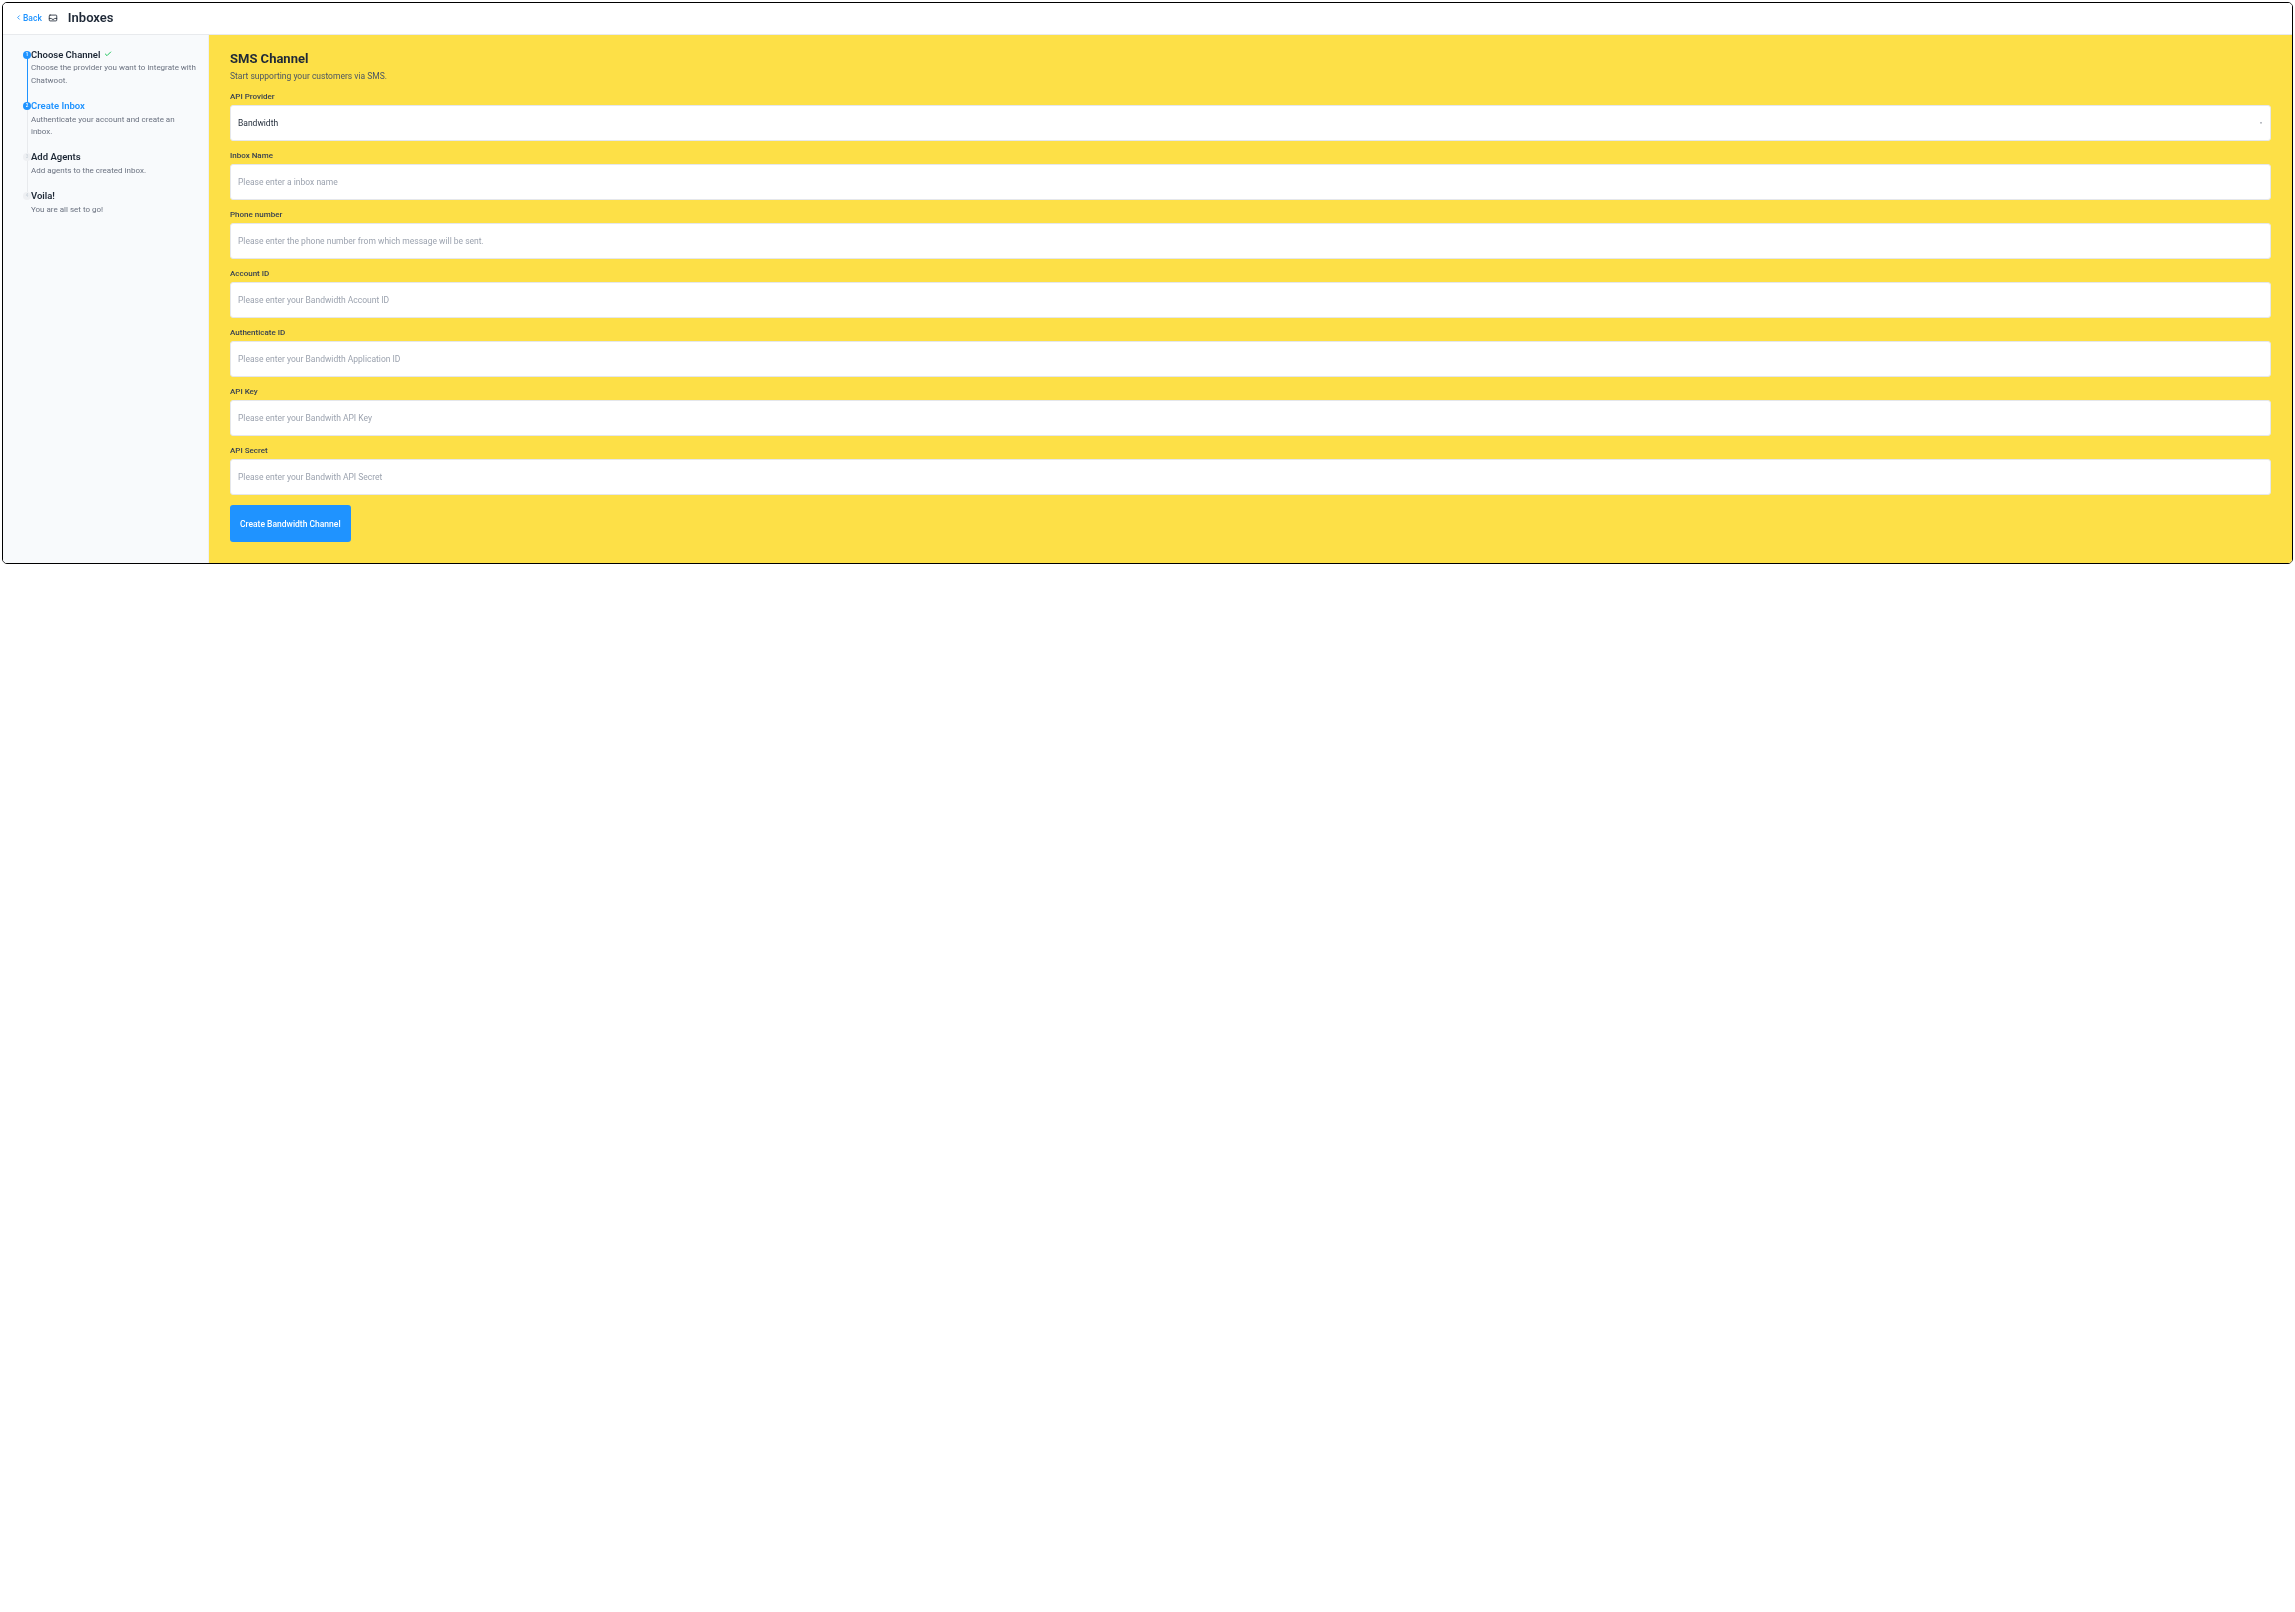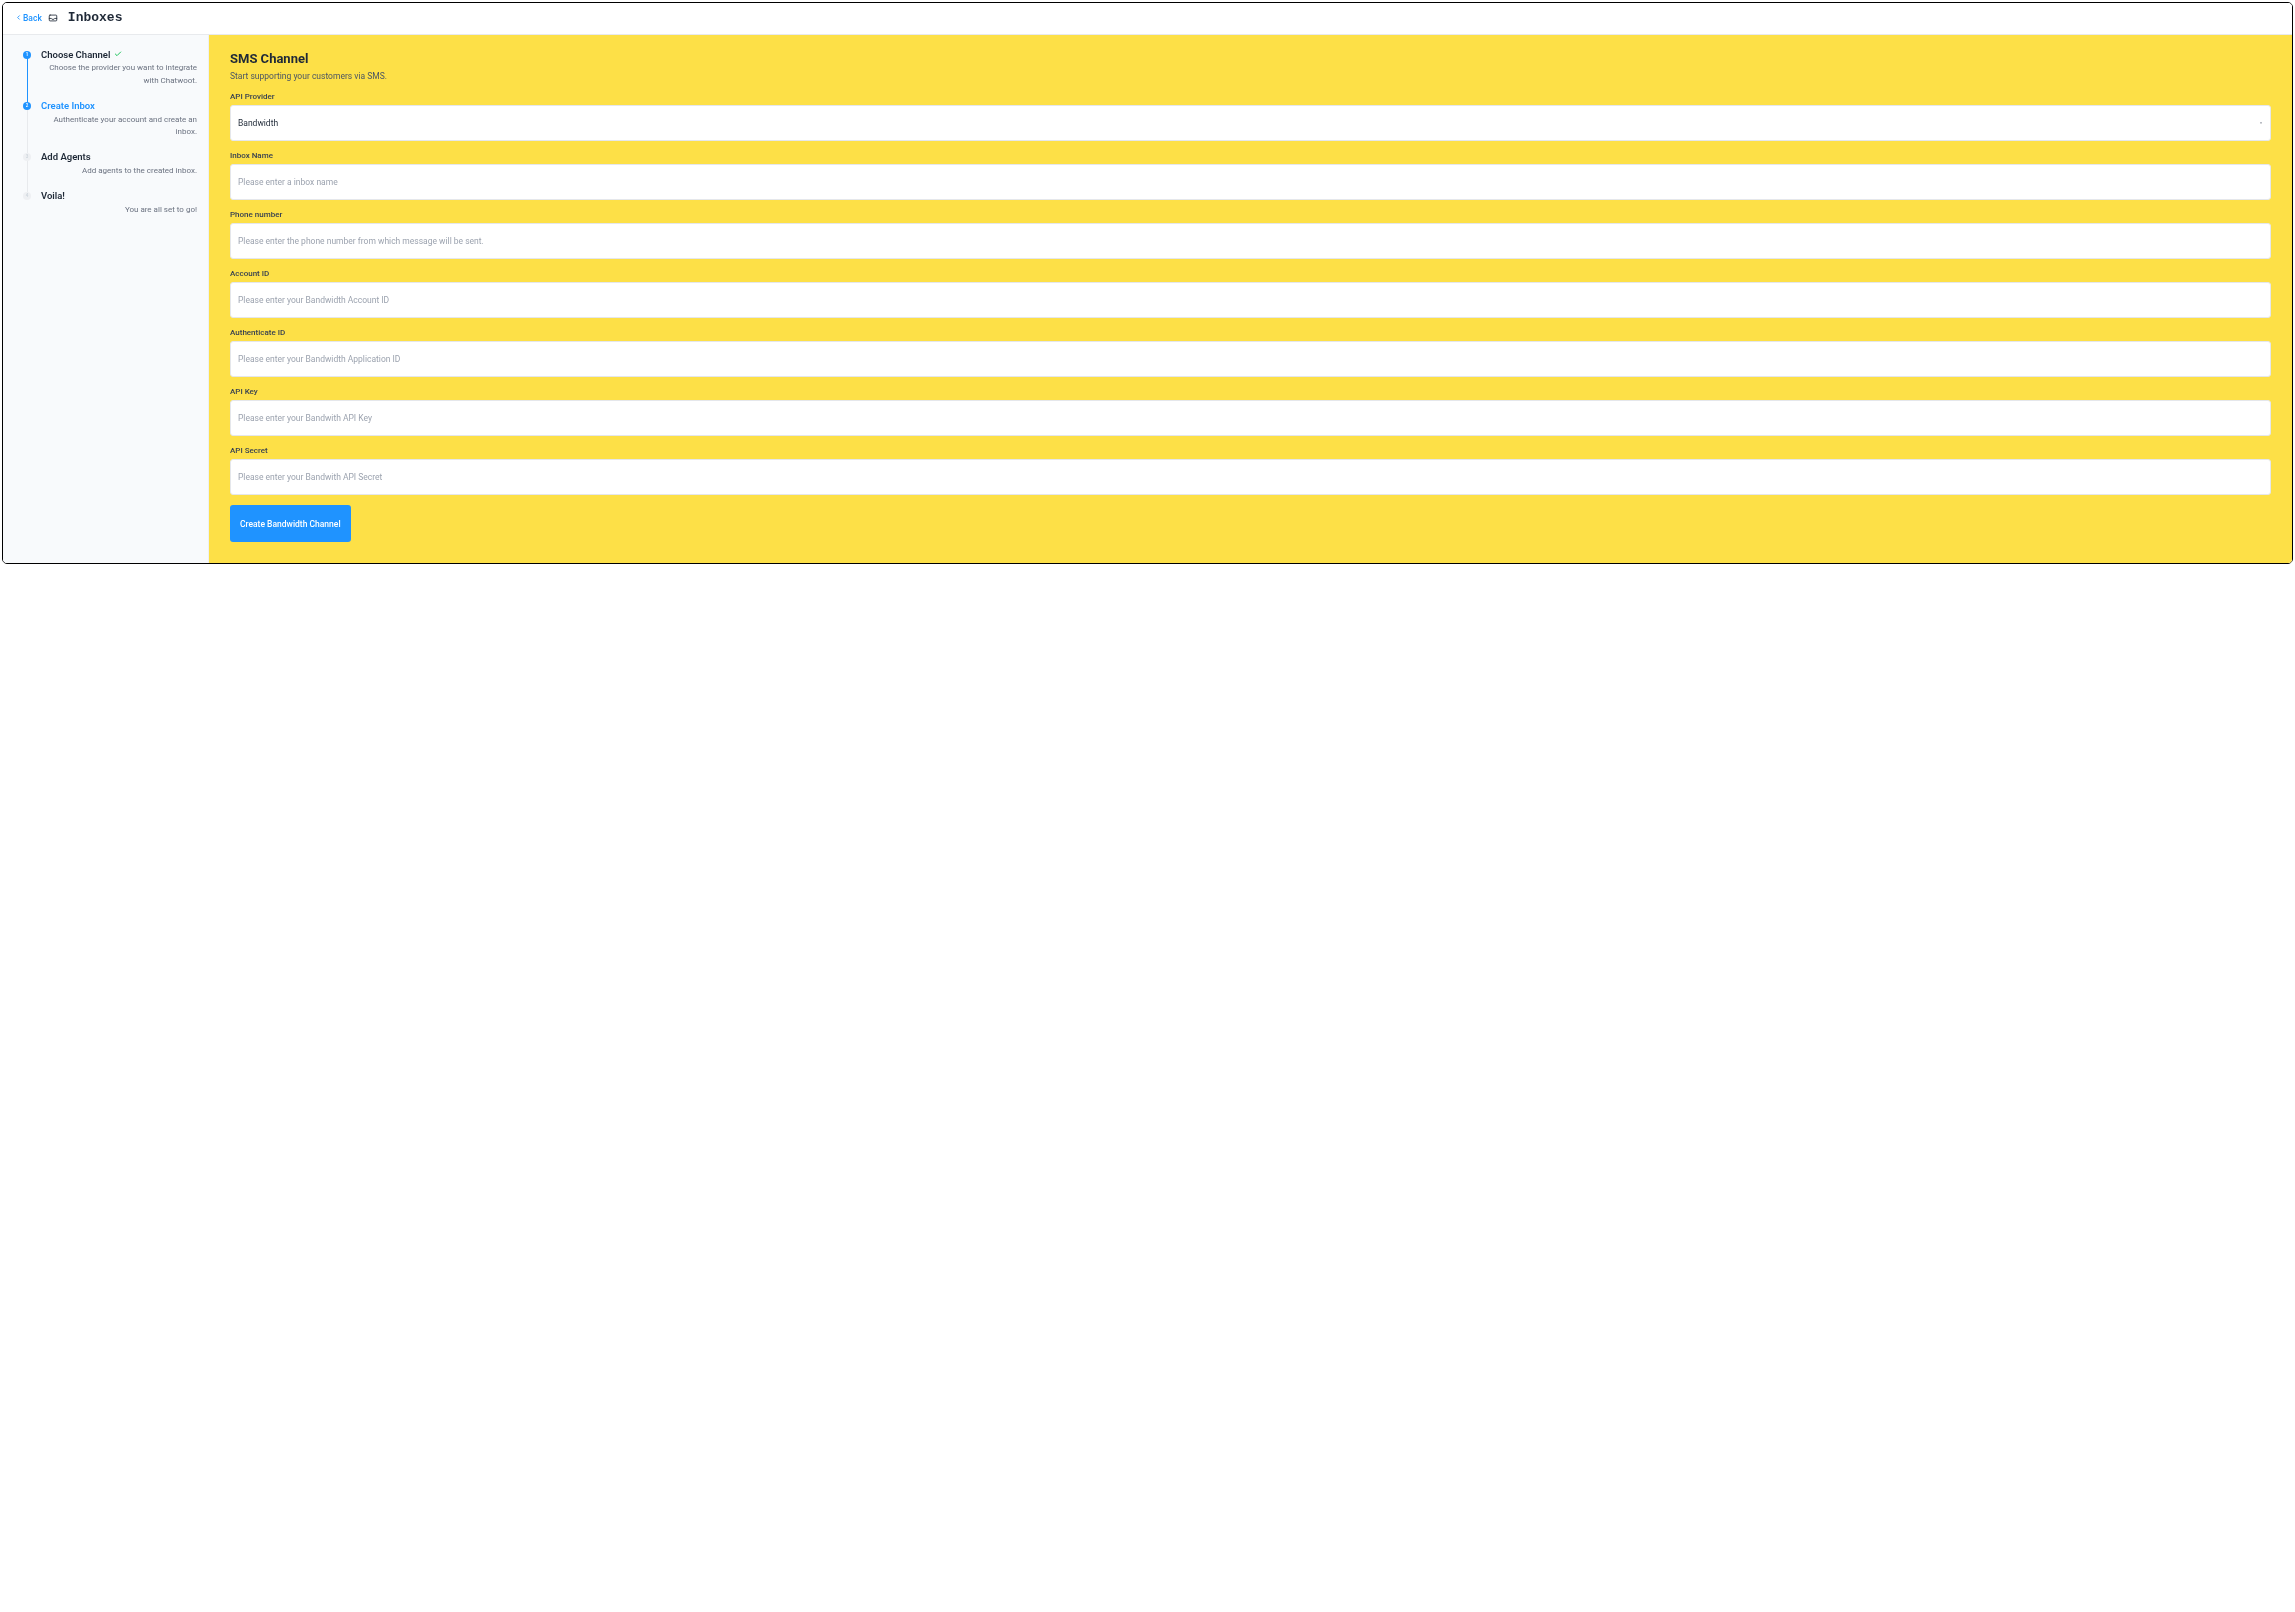--- a/index.html
+++ b/index.html
@@ -40,43 +40,40 @@
     align-items: center;
     justify-content: center;
     width: 11px; height: 11px;
     color: #1f2937;
   }
   .page-title {
     font-size: 13px;
     font-weight: 600;
     color: #1f2937;
     margin-left: 3px;
-    font-family: Liberation Mono, monospace;
   }
 
   
   .body {
     display: flex;
     background: #f8fafc;
     min-height: 425px;
   }
 
   
   .stepper {
     width: 205px;
     padding: 14px 11px 14px 20px;
     font-size: 8px;
   }
   .step {
     position: relative;
     padding-left: 0;
     margin-bottom: 13px;
     display: flex;
-    gap: 10px;
-    text-align: right;
   }
   .step-marker {
     flex: 0 0 8px;
     position: relative;
     display: flex;
     flex-direction: column;
     align-items: center;
   }
   .step-dot {
     width: 8px; height: 8px;

